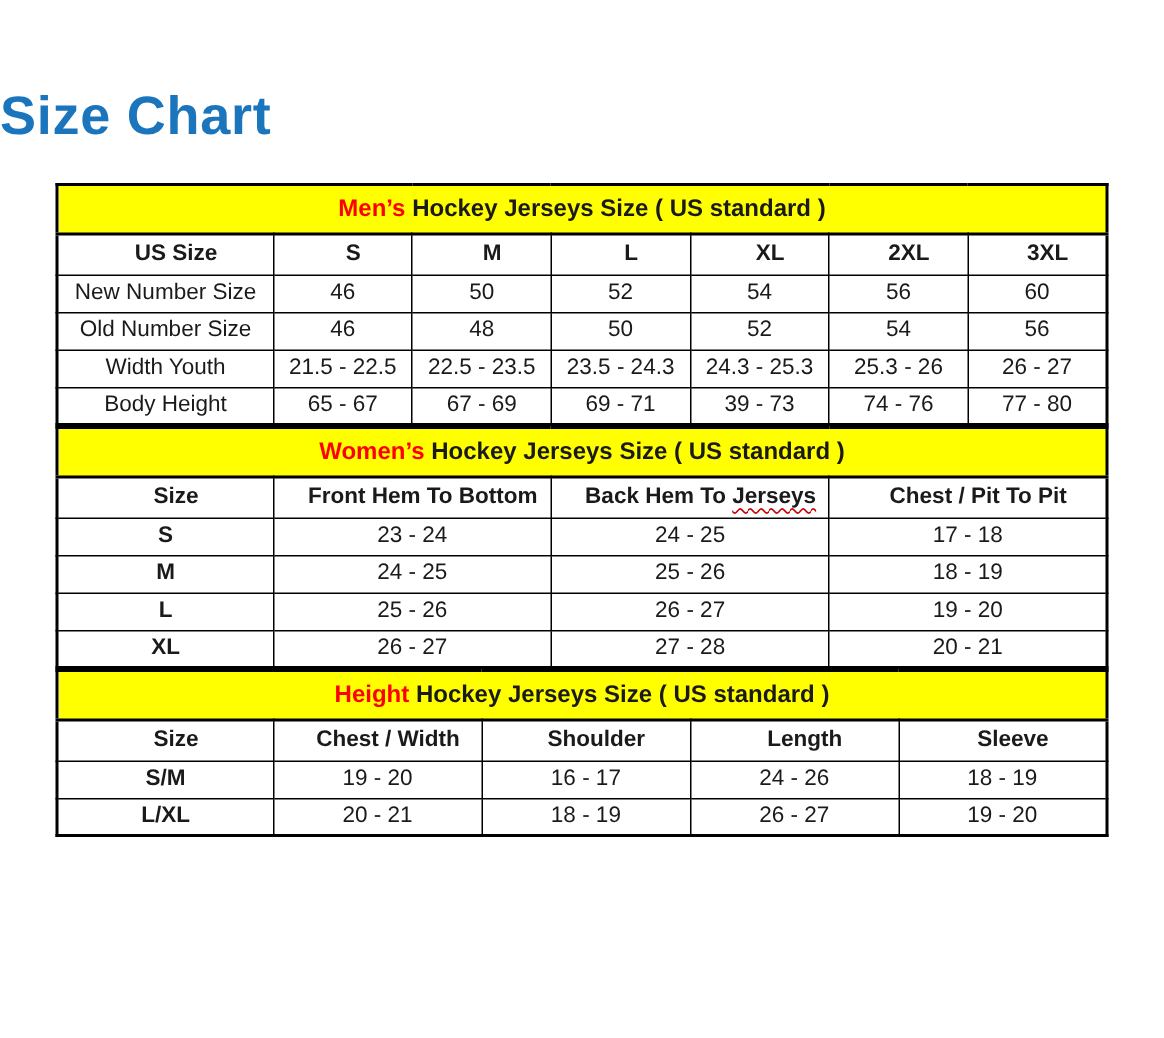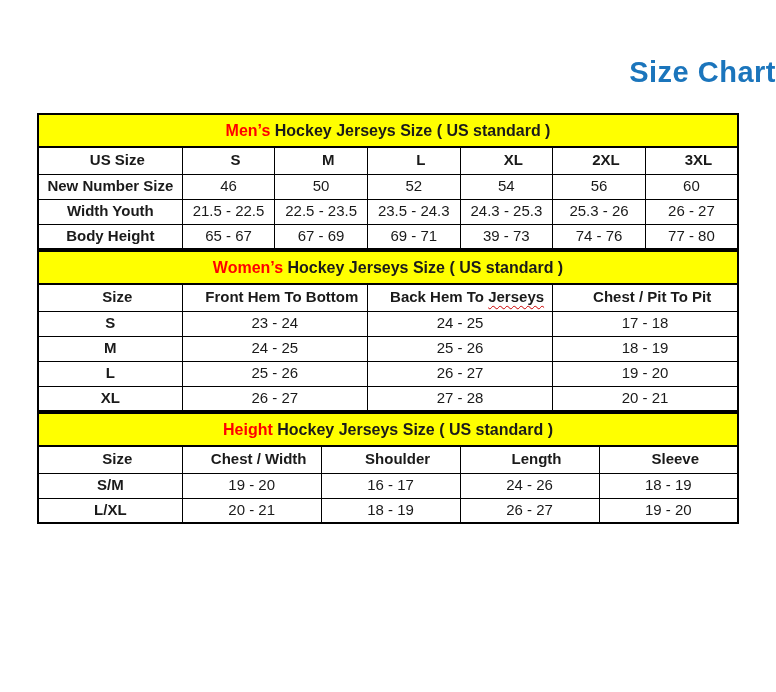--- a/index.html
+++ b/index.html
@@ -6,22 +6,22 @@
   html, body { margin: 0; padding: 0; }
   body {
     width: 776px; height: 692px;
     background: #ffffff;
     color: #1a1a1a;
     font-family: "Liberation Sans", "DejaVu Sans", sans-serif;
   }
   .page { width: 776px; height: 692px; overflow: hidden; }
   .title {
     margin: 56px 0 24px 0;
-    text-align: right;
-    font-size: 29px;
+    text-align: left;
+    font-size: 36px;
     font-weight: 700;
     color: #1B75BC;
     letter-spacing: 0.5px;
   }
   .tables { width: 702px; margin: 0 auto; }
   table.size-table {
     border-collapse: collapse;
     table-layout: fixed;
     width: 100%;
     border: 2px solid #000;
@@ -40,21 +40,21 @@
     background: #FFFF00;
     font-size: 16px;
     font-weight: 700;
     height: 33px;
     border-bottom: 2px solid #000;
   }
   .hl { color: #FF0000; }
   tr.col-header th { font-weight: 700; height: 27px; padding-left: 16px; }
   tbody th, tbody td { height: 25px; font-weight: 400; }
   th.row-label { font-weight: 700; }
-  table.mens th.row-label { font-weight: 700; }
+  table.mens th.row-label { font-weight: 400; }
   .typo {
     text-decoration: underline;
     text-decoration-style: wavy;
     text-decoration-color: #cc0000;
     text-decoration-thickness: 1px;
     text-underline-offset: 3px;
   }
   col.w-label { width: 20.6%; }
   col.w-m { width: 13.2333%; }
   col.w-w { width: 26.4667%; }
@@ -94,20 +94,29 @@
       </thead>
       <tbody>
         <tr>
           <th class="row-label">New Number Size</th>
           <td>46</td>
           <td>50</td>
           <td>52</td>
           <td>54</td>
           <td>56</td>
           <td>60</td>
+        </tr>
+        <tr>
+          <th class="row-label">Old Number Size</th>
+          <td>46</td>
+          <td>48</td>
+          <td>50</td>
+          <td>52</td>
+          <td>54</td>
+          <td>56</td>
         </tr>
         <tr>
           <th class="row-label">Width Youth</th>
           <td>21.5 - 22.5</td>
           <td>22.5 - 23.5</td>
           <td>23.5 - 24.3</td>
           <td>24.3 - 25.3</td>
           <td>25.3 - 26</td>
           <td>26 - 27</td>
         </tr>

